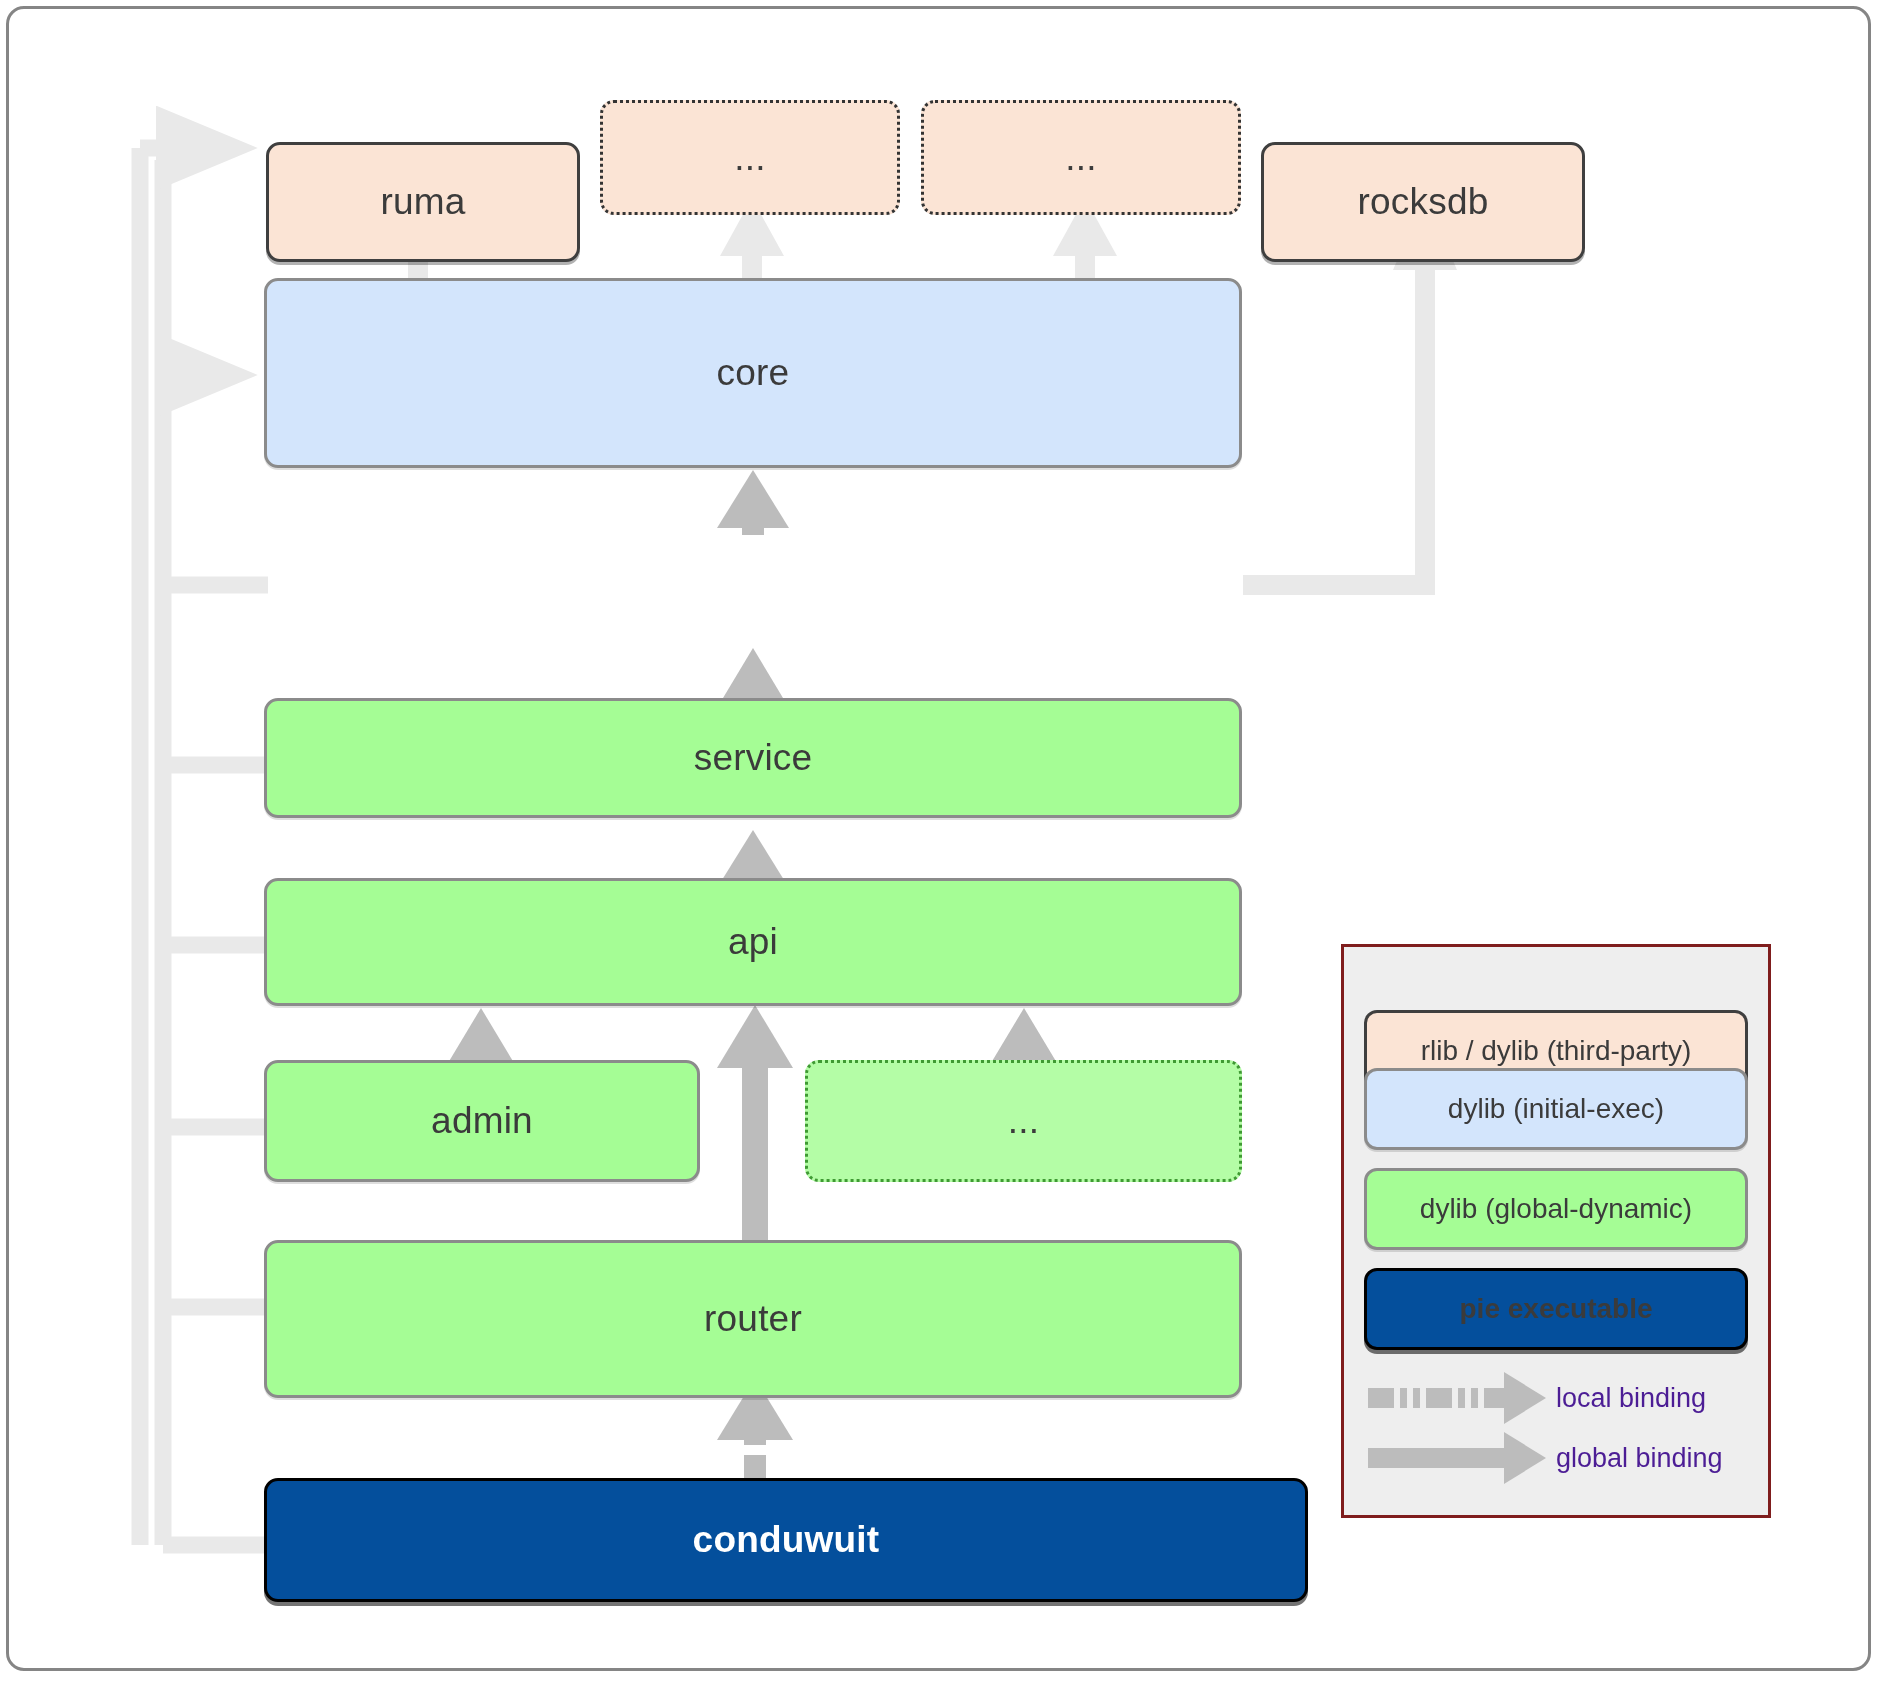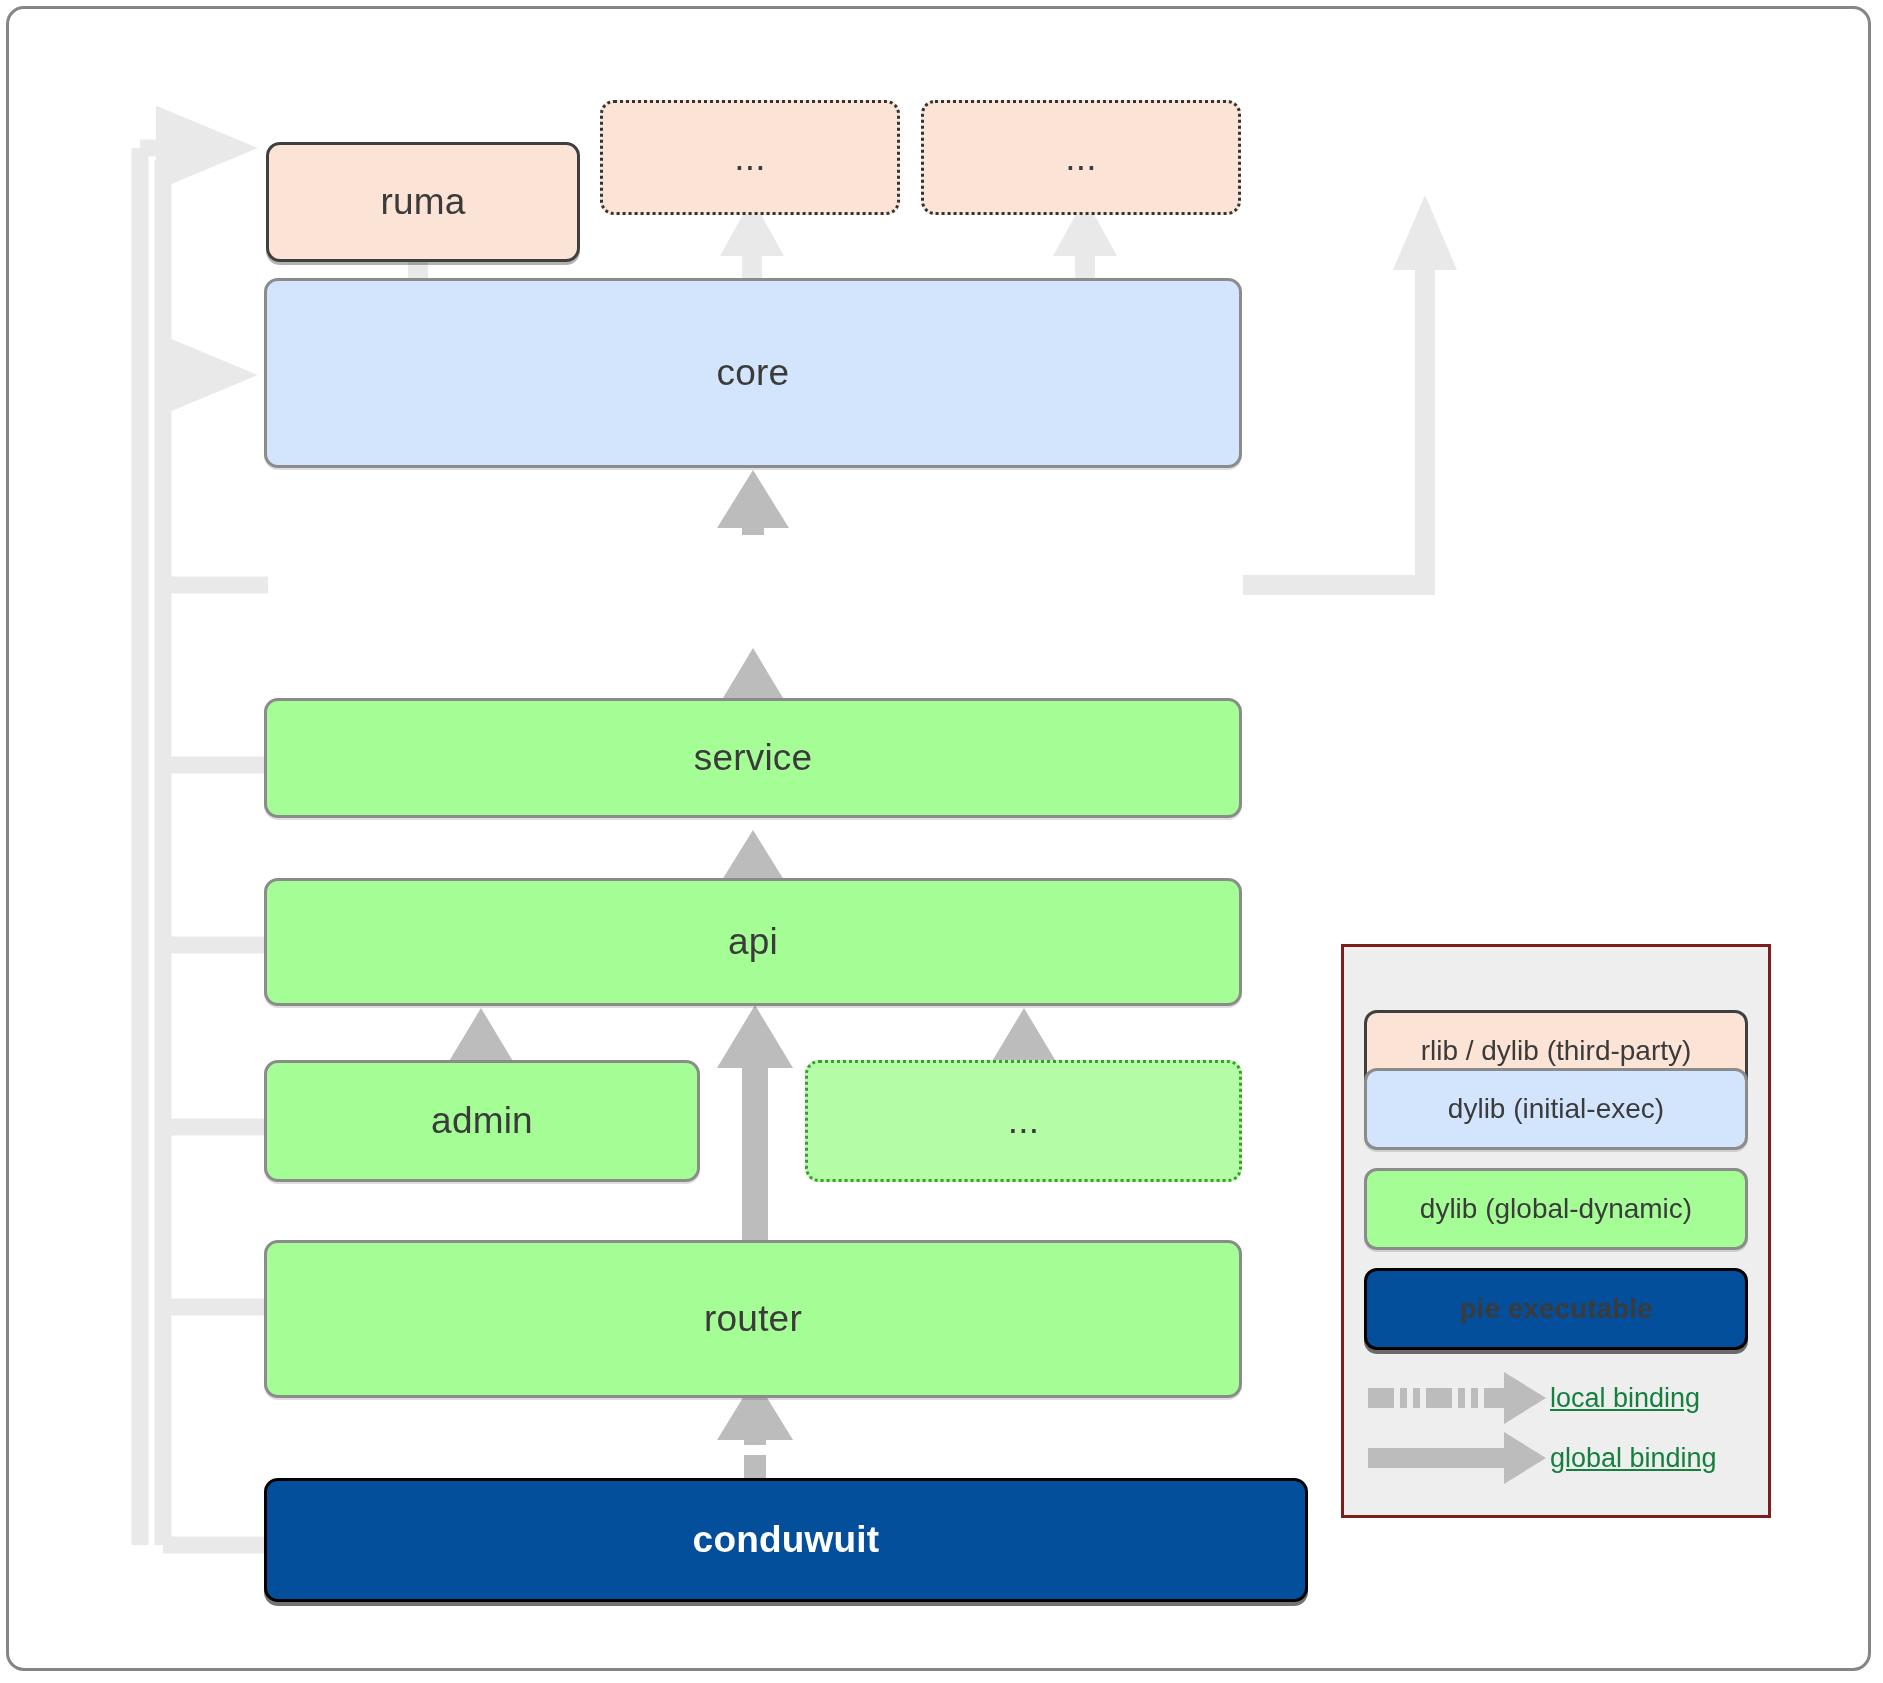--- a/index.html
+++ b/index.html
@@ -48,21 +48,21 @@
     border-radius:13px;font-size:28px;color:#3b3b3b;box-sizing:border-box;
   }
   #lg0{top:21px;}
   #lg1{top:121px;}
   #lg2{top:221px;}
   #lg3{top:321px;}
   .lg-row{position:absolute;left:0;width:430px;height:62px;display:flex;align-items:center;}
   #lgr0{top:420px;}
   #lgr1{top:480px;}
   .lg-arrow{width:180px;height:56px;margin-left:24px;flex:none;}
-  .lg-label{font-size:27px;color:#15803d;margin-left:2px;text-decoration:underline;}
+  .lg-label{font-size:27px;color:#4c1d95;margin-left:8px;}
 </style>
 </head>
 <body>
 
 <div id="frame"></div>
 
 <div class="stage">
 
   <svg class="wires" viewBox="0 0 1883 1683">
     <defs>
@@ -154,20 +154,23 @@
   </svg>
 
   <div class="node n-third" style="left:266px;top:100px;width:314px;height:120px;">
     <span>ruma</span>
   </div>
   <div class="node n-third-dotted" style="left:600px;top:100px;width:300px;height:115px;">
     <span>...</span>
   </div>
   <div class="node n-third-dotted" style="left:921px;top:100px;width:320px;height:115px;">
     <span>...</span>
+  </div>
+  <div class="node n-third" style="left:1261px;top:100px;width:324px;height:120px;">
+    <span>rocksdb</span>
   </div>
 
   <div class="node n-ie" style="left:264px;top:278px;width:978px;height:190px;">
     <span>core</span>
   </div>
 
 
   <div class="node n-gd" style="left:264px;top:698px;width:978px;height:120px;">
     <span>service</span>
   </div>

